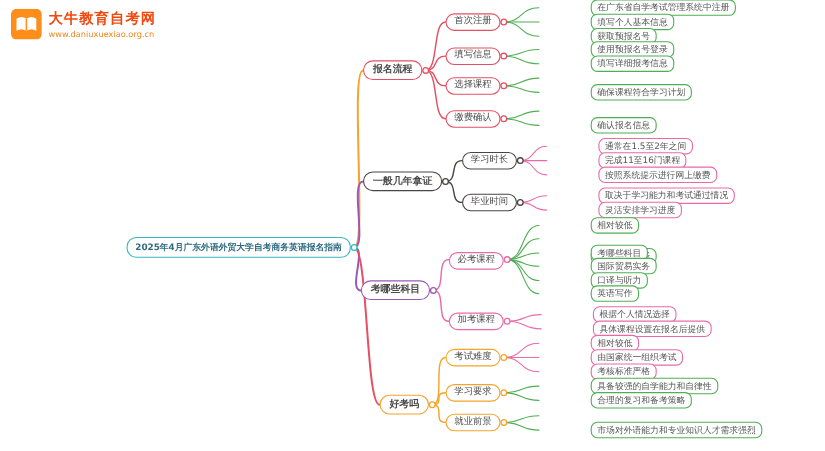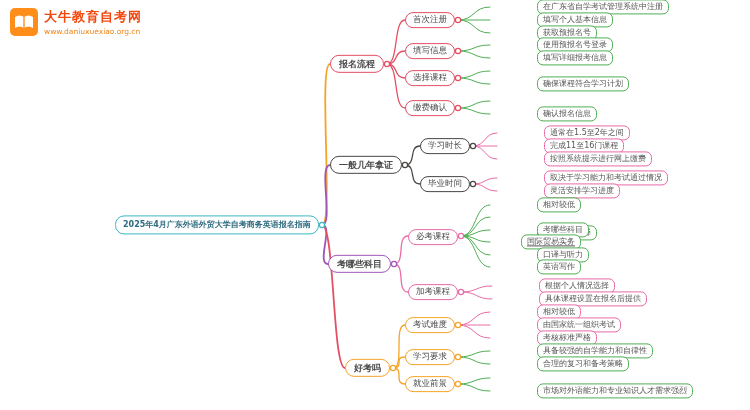--- a/index.html
+++ b/index.html
@@ -129,21 +129,21 @@
   <div class="node leaf" id="l6" style="left: 490px; top: 84px; border-color: rgb(79, 174, 83);">确保课程符合学习计划</div>
   <div class="node leaf" id="l8" style="left: 490px; top: 114px; border-color: rgb(79, 174, 83);">确认报名信息</div>
   <div class="node leaf" id="l9" style="left: 497px; top: 133px; border-color: rgb(233, 106, 167);">通常在1.5至2年之间</div>
   <div class="node leaf" id="l10" style="left: 497px; top: 146px; border-color: rgb(233, 106, 167);">完成11至16门课程</div>
   <div class="node leaf" id="l11" style="left: 497px; top: 159px; border-color: rgb(233, 106, 167);">按照系统提示进行网上缴费</div>
   <div class="node leaf" id="l12" style="left: 497px; top: 178px; border-color: rgb(233, 106, 167);">取决于学习能力和考试通过情况</div>
   <div class="node leaf" id="l13" style="left: 497px; top: 191px; border-color: rgb(233, 106, 167);">灵活安排学习进度</div>
   <div class="node leaf" id="l14" style="left: 490px; top: 205px; border-color: rgb(79, 174, 83);">相对较低</div>
   <div class="node leaf" id="l15" style="left: 490px; top: 233px; border-color: rgb(79, 174, 83); text-align: center;">商务英语翻译</div>
   <div class="node leaf" id="l16" style="left: 490px; top: 230px; border-color: rgb(79, 174, 83);">考哪些科目</div>
-  <div class="node leaf" id="l17" style="left: 474px; top: 242px; border-color: rgb(79, 174, 83); text-decoration: underline;">国际贸易实务</div>
+  <div class="node leaf" id="l17" style="left: 490px; top: 242px; border-color: rgb(79, 174, 83);">国际贸易实务</div>
   <div class="node leaf" id="l18" style="left: 490px; top: 255px; border-color: rgb(79, 174, 83);">口译与听力</div>
   <div class="node leaf" id="l19" style="left: 490px; top: 267px; border-color: rgb(79, 174, 83);">英语写作</div>
   <div class="node leaf" id="l20" style="left: 492px; top: 286px; border-color: rgb(233, 106, 167);">根据个人情况选择</div>
   <div class="node leaf" id="l21" style="left: 492px; top: 299px; border-color: rgb(233, 106, 167);">具体课程设置在报名后提供</div>
   <div class="node leaf" id="l22" style="left: 490px; top: 312px; border-color: rgb(233, 106, 167);">相对较低</div>
   <div class="node leaf" id="l23" style="left: 490px; top: 325px; border-color: rgb(233, 106, 167);">由国家统一组织考试</div>
   <div class="node leaf" id="l24" style="left: 490px; top: 338px; border-color: rgb(233, 106, 167);">考核标准严格</div>
   <div class="node leaf" id="l25" style="left: 490px; top: 351px; border-color: rgb(79, 174, 83);">具备较强的自学能力和自律性</div>
   <div class="node leaf" id="l26" style="left: 490px; top: 364px; border-color: rgb(79, 174, 83);">合理的复习和备考策略</div>
   <div class="node leaf" id="l28" style="left: 490px; top: 391px; border-color: rgb(79, 174, 83);">市场对外语能力和专业知识人才需求强烈</div>

